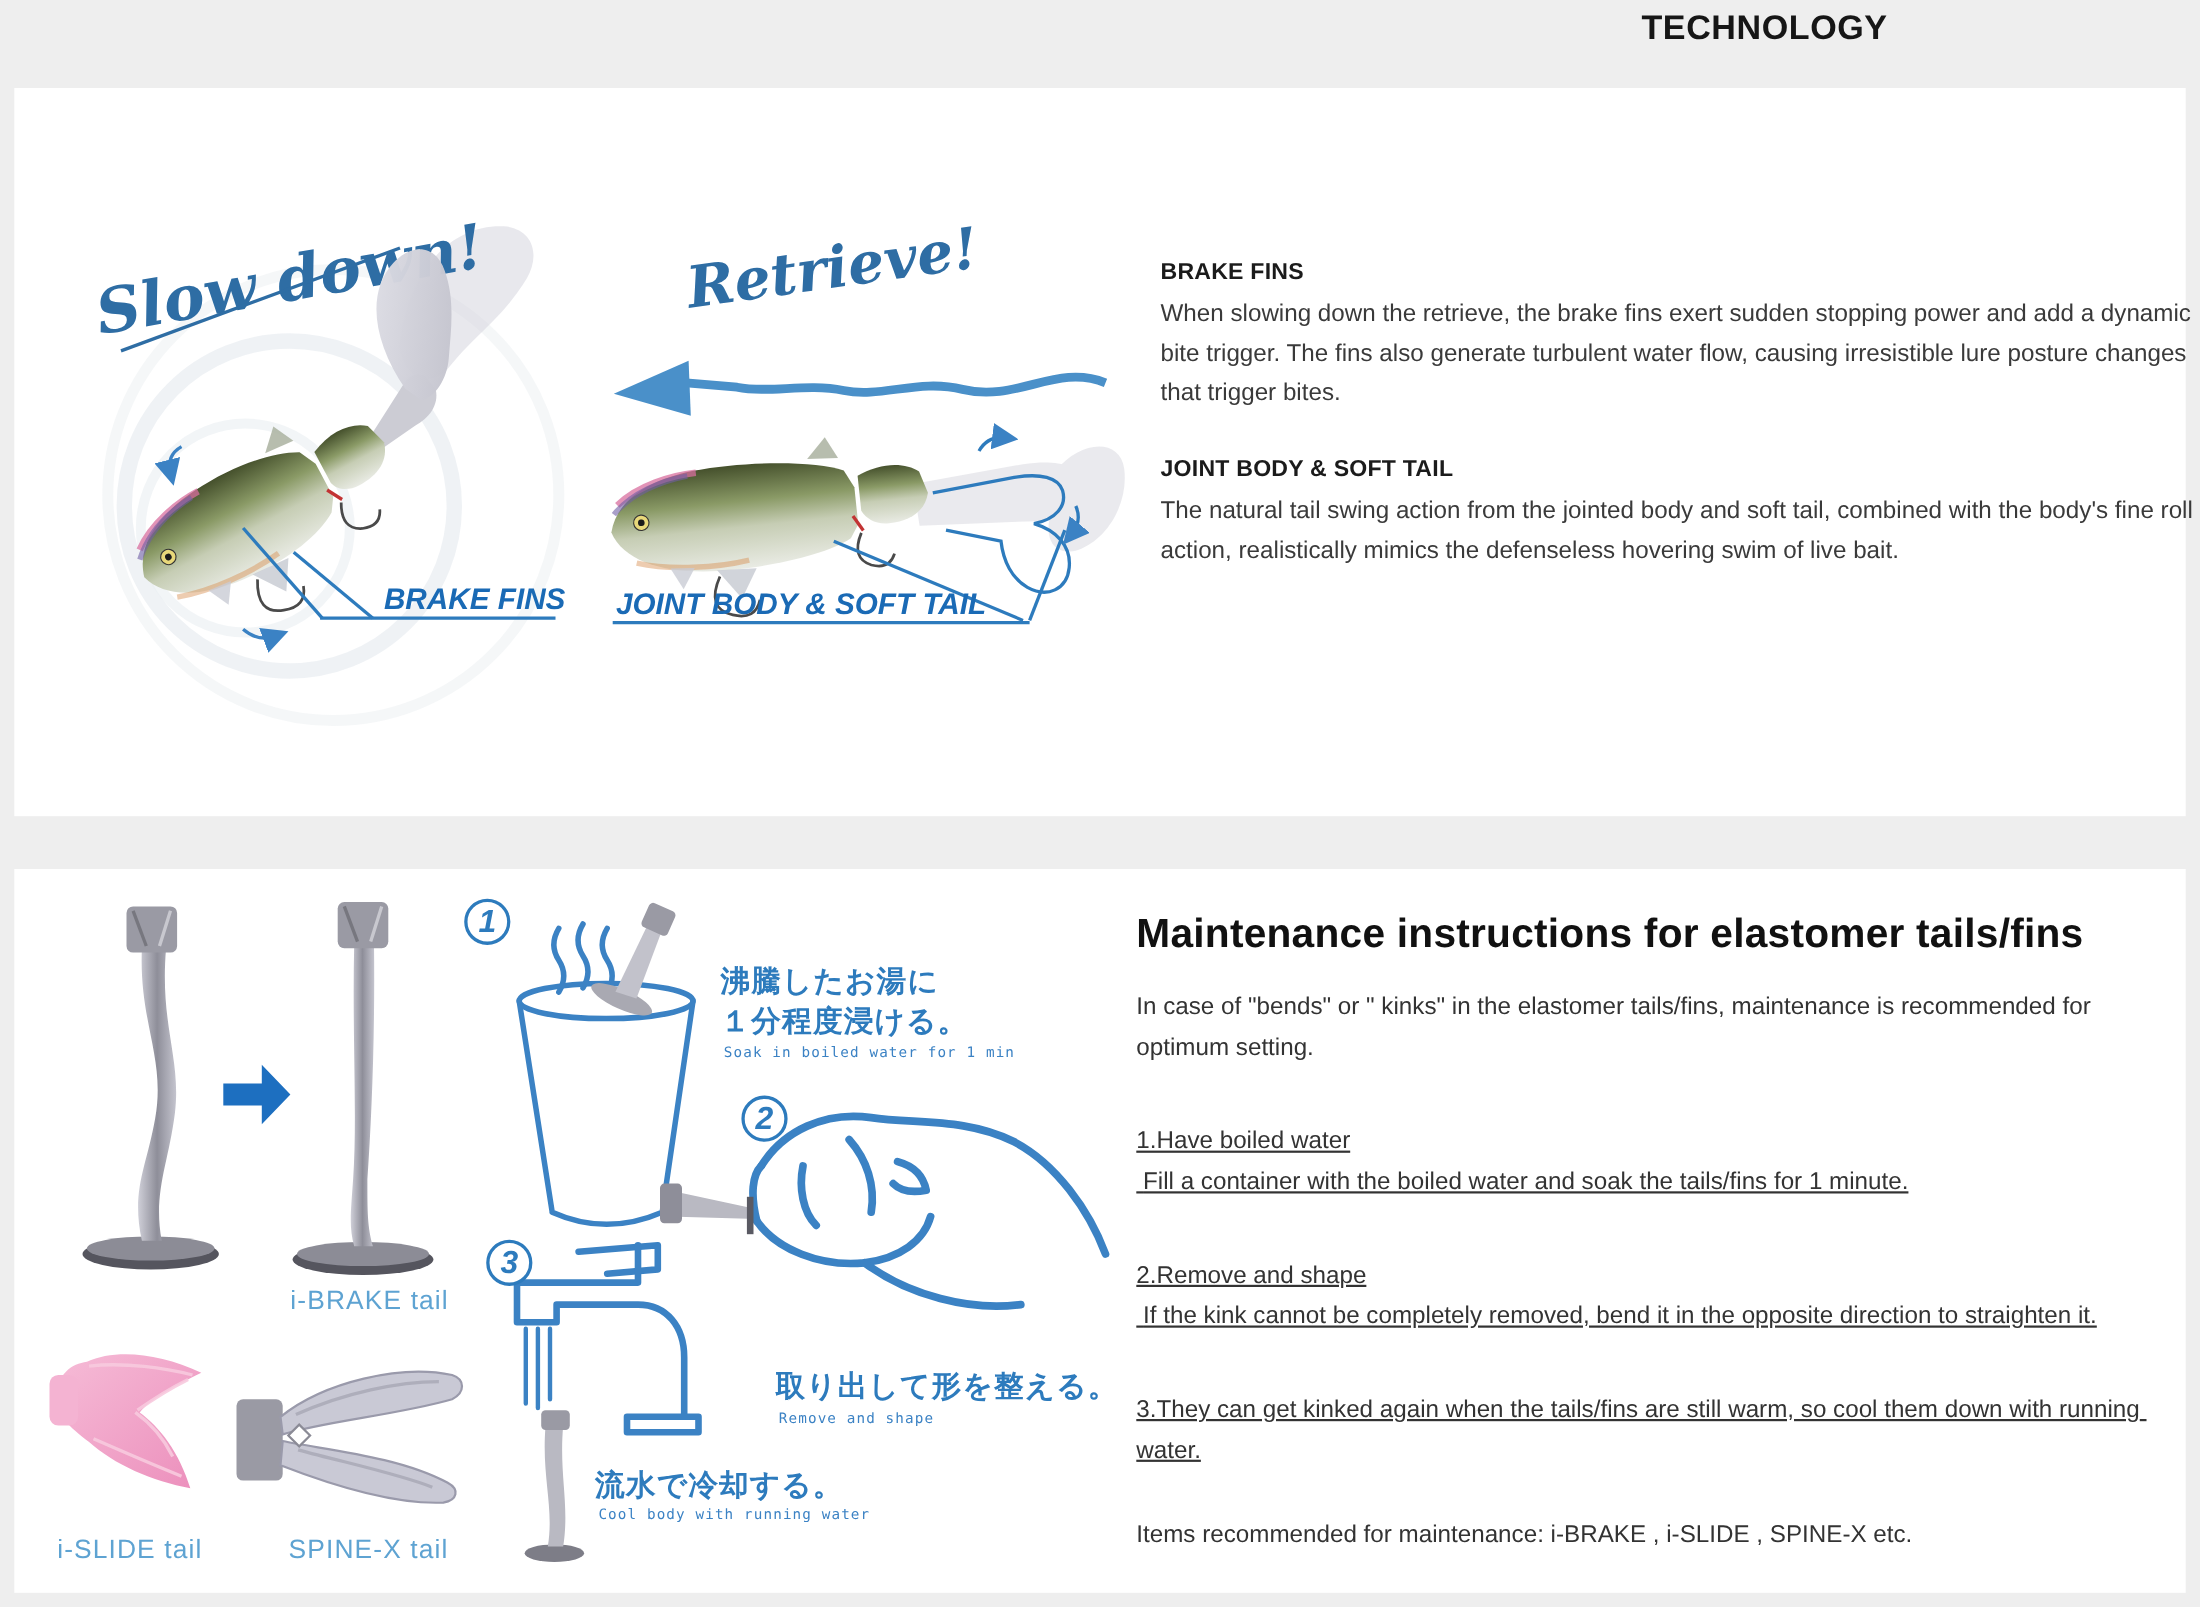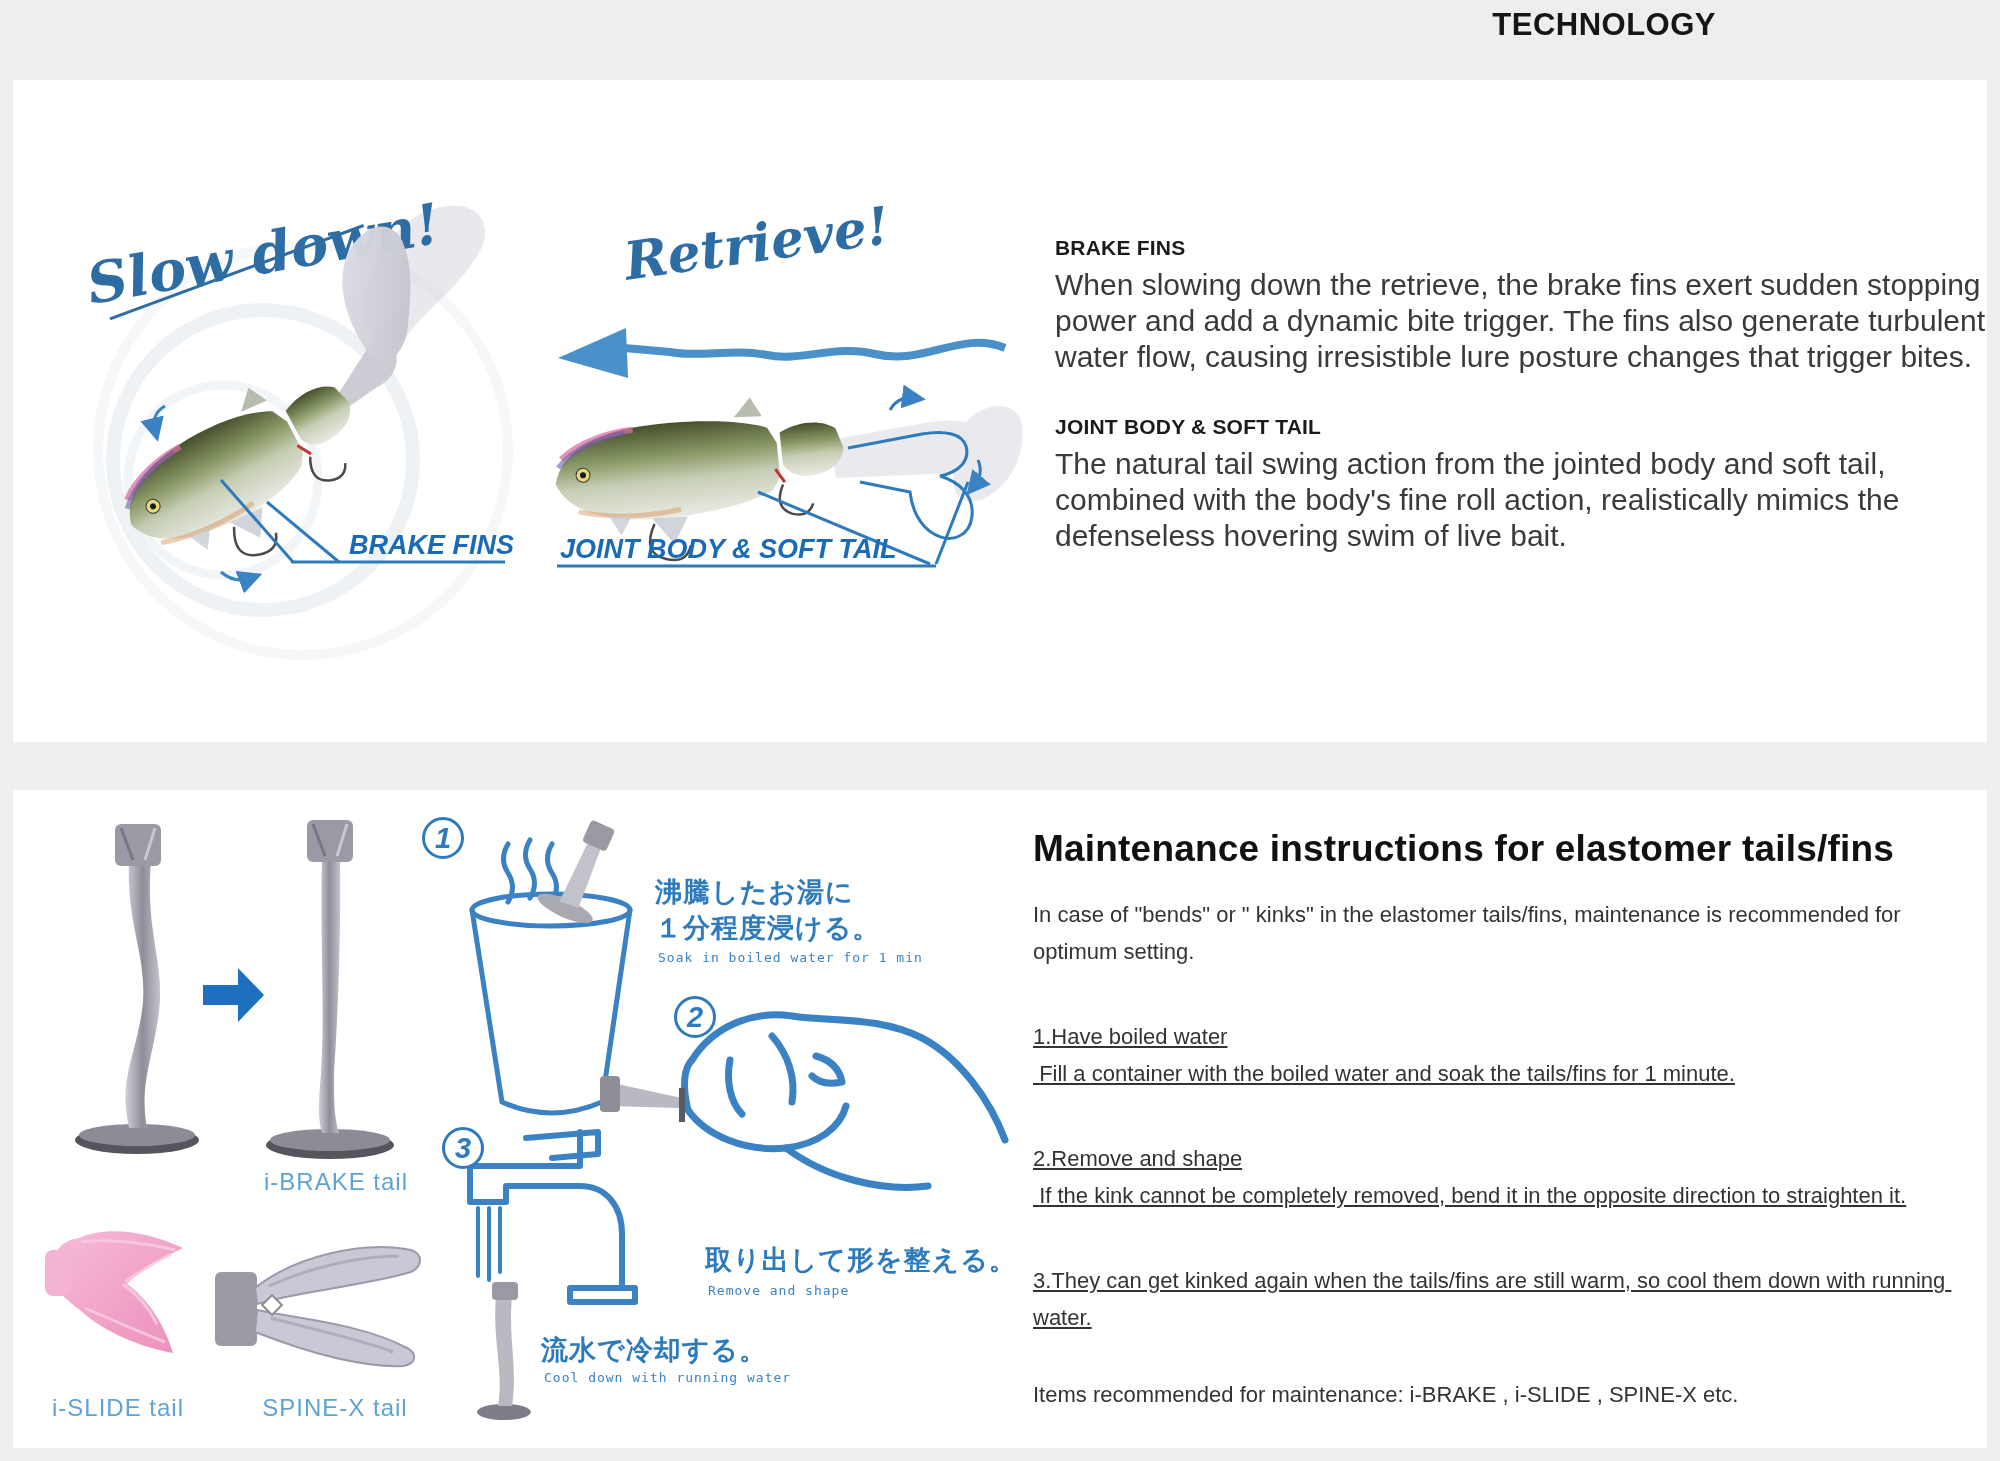--- a/index.html
+++ b/index.html
@@ -19,21 +19,21 @@
     position:absolute;left:13px;width:1974px;background:#ffffff;
   }
   .card1{top:80px;height:662px;}
   .card2{top:790px;height:658px;}
   .diag{position:absolute;}
   .diag1{left:40px;top:70px;width:480px;height:510px;}
   .diag2{left:517px;top:80px;width:495px;height:500px;}
 
   .col1text{position:absolute;left:1042px;top:156px;width:940px;color:#3a3a3a;}
   .col1text h3{margin:0;font-size:21px;font-weight:bold;color:#1b1b1b;letter-spacing:.2px;}
-  .col1text p{margin:7px 0 0 0;font-size:30px;line-height:36px;}
+  .col1text p{margin:7px 0 0 0;font-size:22px;line-height:36px;}
   .col1text .sec2{margin-top:40px;}
 
   .col2text{position:absolute;left:1020px;top:38px;width:955px;color:#333333;}
   .col2text h2{margin:0;font-size:37px;font-weight:bold;color:#111111;letter-spacing:.2px;}
   .col2text p{margin:0;font-size:22px;line-height:37px;white-space:pre-wrap;}
   .col2text .intro{margin-top:26px;}
   .col2text .step{margin-top:48px;text-decoration:underline;}
   .col2text .footerline{margin-top:40px;}
 
   .badge{
@@ -331,21 +331,21 @@
   <span class="badge badge1">1</span>
   <span class="badge badge2">2</span>
   <span class="badge badge3">3</span>
 
   <div class="jp jp1a">沸騰したお湯に</div>
   <div class="jp jp1b">１分程度浸ける。</div>
   <div class="en en1">Soak in boiled water for 1 min</div>
   <div class="jp jp2">取り出して形を整える。</div>
   <div class="en en2">Remove and shape</div>
   <div class="jp jp3">流水で冷却する。</div>
-  <div class="en en3">Cool down with running water</div>
+  <div class="en en3">Cool body with running water</div>
 
   <div class="col2text">
     <h2>Maintenance instructions for elastomer tails/fins</h2>
     <p class="intro">In case of "bends" or " kinks" in the elastomer tails/fins, maintenance is recommended for optimum setting.</p>
     <div class="step">
       <p>1.Have boiled water</p>
       <p> Fill a container with the boiled water and soak the tails/fins for 1 minute.</p>
     </div>
     <div class="step">
       <p>2.Remove and shape</p>

